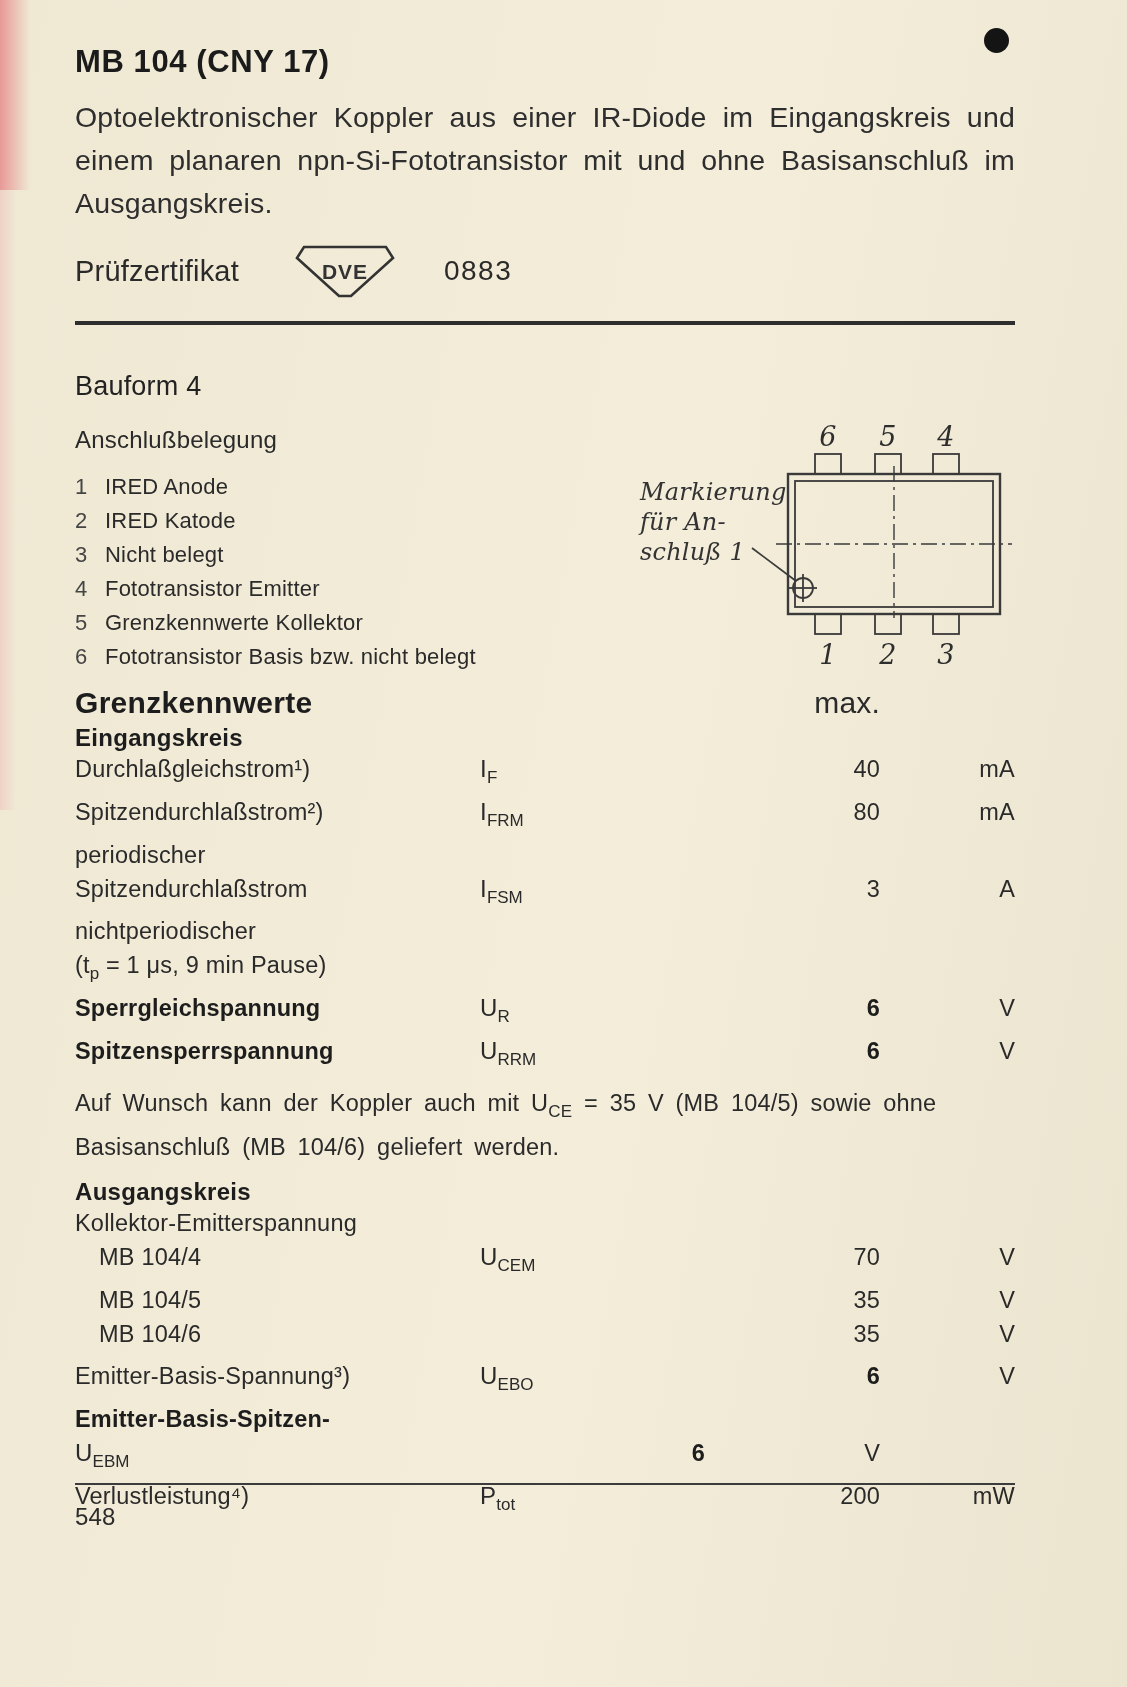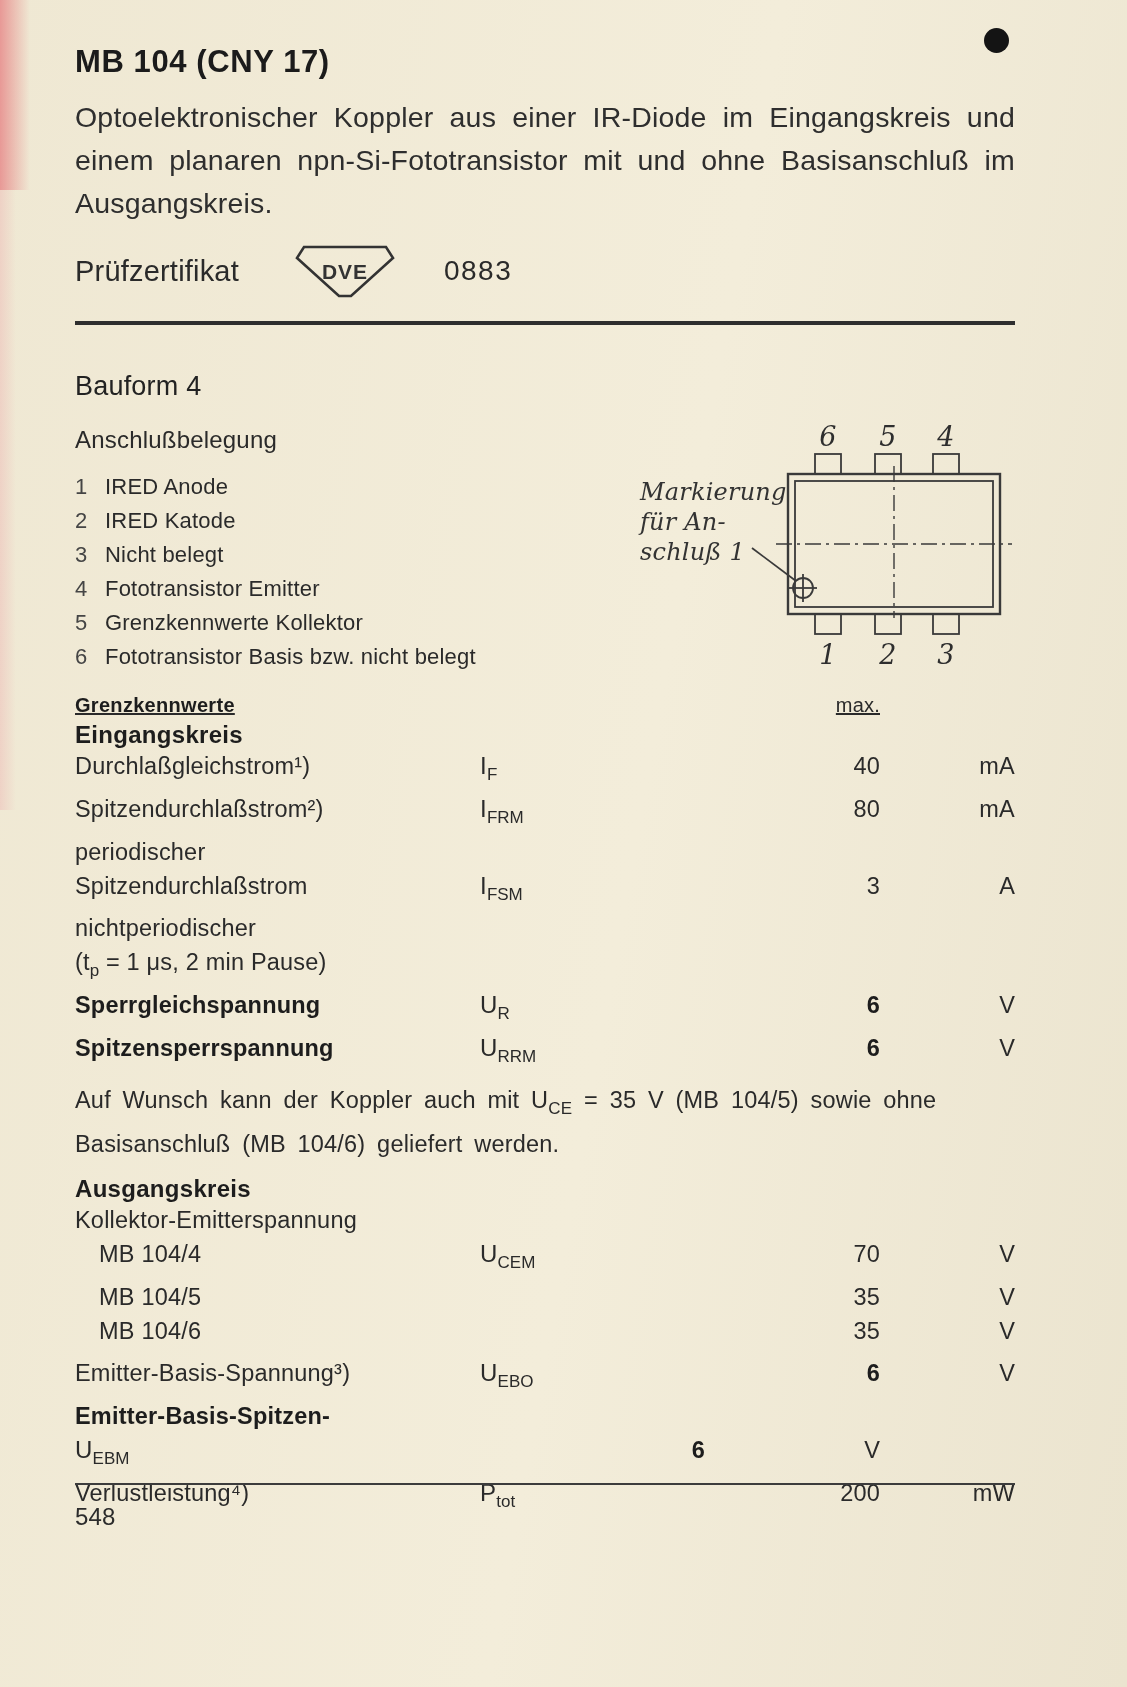--- a/index.html
+++ b/index.html
@@ -46,21 +46,21 @@
   .pin-num { display:inline-block; width:30px; color:#454545; }
   .diagram-box { position:absolute; left:525px; top:-52px; width:415px; height:255px; }
 
   .pkg-ln  { fill:none; stroke:#3a3a3a; stroke-width:1.8; }
   .pkg-ln2 { fill:none; stroke:#3a3a3a; stroke-width:2.4; }
   .pkg-dash{ fill:none; stroke:#3a3a3a; stroke-width:1.4; stroke-dasharray:16 5 3 5; }
   .hand { font-family:"DejaVu Serif", serif; font-style:italic; font-size:24px; fill:#333; }
   .pnum { font-family:"DejaVu Serif", serif; font-style:italic; font-size:27px; fill:#2e2e2e; text-anchor:middle; }
 
   .tgrid { display:grid; grid-template-columns:405px 225px 175px 135px; align-items:baseline; }
-  .thead { margin-top:20px; font-size:20px;text-decoration:underline; }
+  .thead { margin-top:12px; font-size:30px; }
   .b { font-weight:bold; letter-spacing:0.3px; color:#1d1d1d; }
   .subhead { margin-top:4px; font-size:24px; }
   .trow { font-size:23.5px; line-height:34px; }
   .trow.gap { margin-top:8px; }
   .c-name {}
   .c-name.indent { padding-left:24px; }
   .c-sym { font-size:24px; }
   .c-sym sub, .c-name sub { font-size:17px; letter-spacing:0; }
   .c-val, .c-unit { text-align:right; }
   .trow.boldrow .c-name, .trow.boldrow .c-val { font-weight:bold; color:#1d1d1d; }
@@ -182,21 +182,21 @@
       <span class="c-val">3</span>
       <span class="c-unit">A</span>
     </div>
     <div class="tgrid trow">
       <span class="c-name">nichtperiodischer</span>
       <span></span>
         <span></span>
         <span></span>
     </div>
     <div class="tgrid trow">
-      <span class="c-name"><span>(t</span><sub>p</sub><span> = 1 μs, 2 min Pause)</span></span>
+      <span class="c-name"><span>(t</span><sub>p</sub><span> = 1 μs, 9 min Pause)</span></span>
       <span></span>
         <span></span>
         <span></span>
     </div>
     <div class="tgrid trow boldrow">
       <span class="c-name">Sperrgleichspannung</span>
       <span class="c-sym"><span>U</span><sub>R</sub></span>
       <span class="c-val">6</span>
       <span class="c-unit">V</span>
     </div>

